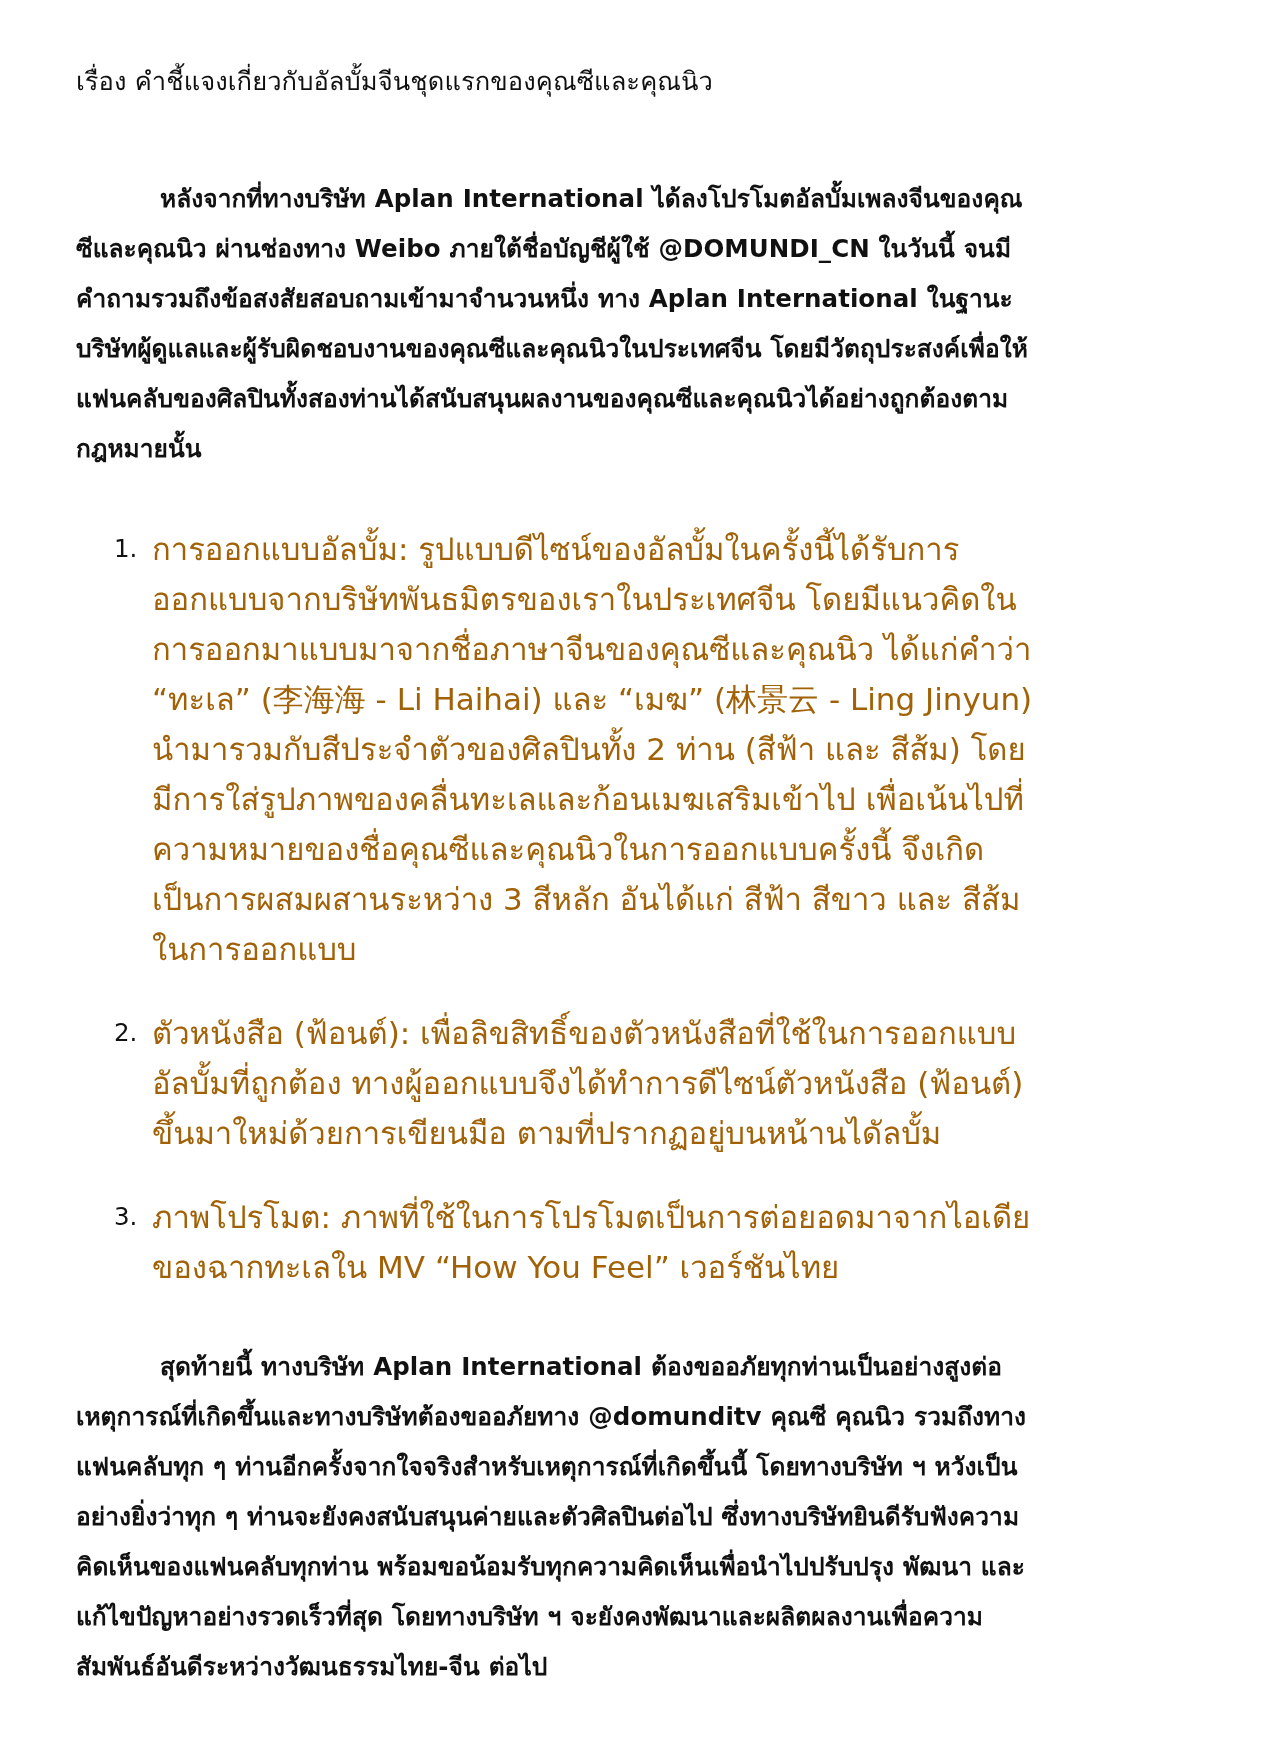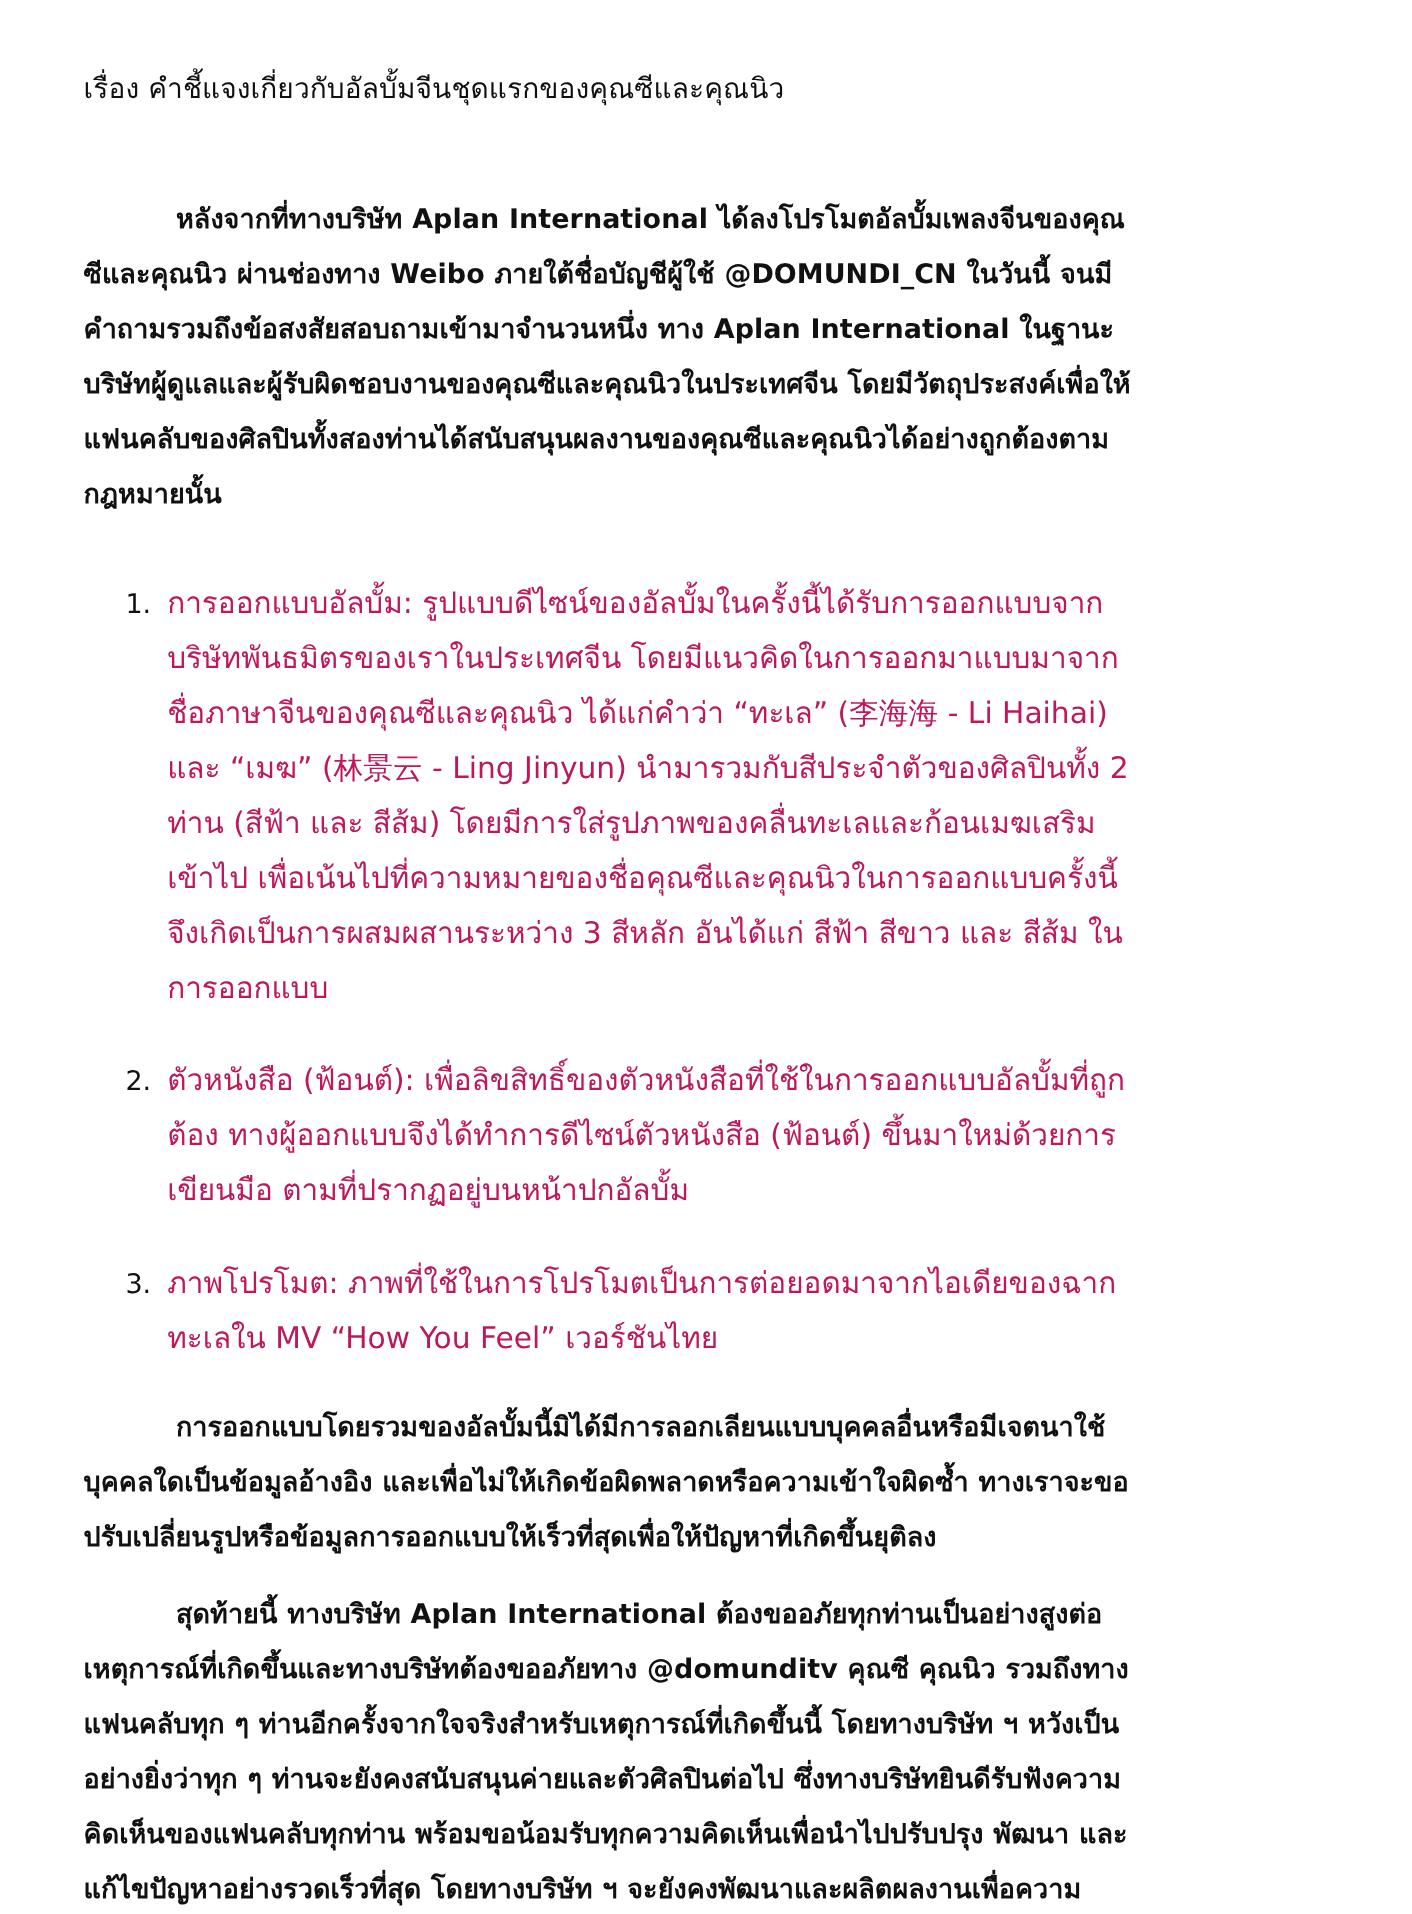--- a/index.html
+++ b/index.html
@@ -53,23 +53,23 @@
     margin: 0;
     padding: 0;
     list-style: none;
     counter-reset: itemno;
   }
   ol.numbered > li {
     position: relative;
     counter-increment: itemno;
     padding-left: 76px;
     margin-bottom: 34px;
-    font-size: 27px;
+    font-size: 31px;
     line-height: 50px;
-    color: #be185d;
+    color: #a16207;
   }
   ol.numbered > li:last-child { margin-bottom: 0; }
   ol.numbered > li::before {
     content: counter(itemno) ".";
     position: absolute;
     left: 38px;
     top: 0;
     font-size: 24.5px;
     line-height: 50px;
     color: #111111;
@@ -90,28 +90,27 @@
   <div class="spacer-sm"></div>
 
 
   <div class="spacer-md"></div>
 
   <ol class="numbered">
     <li>
       <span class="li-text">การออกแบบอัลบั้ม: รูปแบบดีไซน์ของอัลบั้มในครั้งนี้ได้รับการออกแบบจากบริษัทพันธมิตรของเราในประเทศจีน โดยมีแนวคิดในการออกมาแบบมาจากชื่อภาษาจีนของคุณซีและคุณนิว ได้แก่คำว่า “ทะเล” (李海海 - Li Haihai) และ “เมฆ” (林景云 - Ling Jinyun) นำมารวมกับสีประจำตัวของศิลปินทั้ง 2 ท่าน (สีฟ้า และ สีส้ม) โดยมีการใส่รูปภาพของคลื่นทะเลและก้อนเมฆเสริมเข้าไป เพื่อเน้นไปที่ความหมายของชื่อคุณซีและคุณนิวในการออกแบบครั้งนี้  จึงเกิดเป็นการผสมผสานระหว่าง 3 สีหลัก อันได้แก่ สีฟ้า สีขาว และ สีส้ม ในการออกแบบ</span>
     </li>
     <li>
-      <span class="li-text">ตัวหนังสือ (ฟ้อนต์): เพื่อลิขสิทธิ์ของตัวหนังสือที่ใช้ในการออกแบบอัลบั้มที่ถูกต้อง ทางผู้ออกแบบจึงได้ทำการดีไซน์ตัวหนังสือ (ฟ้อนต์) ขึ้นมาใหม่ด้วยการเขียนมือ ตามที่ปรากฏอยู่บนหน้าปกอัลบั้ม</span>
+      <span class="li-text">ตัวหนังสือ (ฟ้อนต์): เพื่อลิขสิทธิ์ของตัวหนังสือที่ใช้ในการออกแบบอัลบั้มที่ถูกต้อง ทางผู้ออกแบบจึงได้ทำการดีไซน์ตัวหนังสือ (ฟ้อนต์) ขึ้นมาใหม่ด้วยการเขียนมือ ตามที่ปรากฏอยู่บนหน้านไดัลบั้ม</span>
     </li>
     <li>
       <span class="li-text">ภาพโปรโมต: ภาพที่ใช้ในการโปรโมตเป็นการต่อยอดมาจากไอเดียของฉากทะเลใน MV “How You Feel” เวอร์ชันไทย</span>
     </li>
   </ol>
 
   <div class="spacer-md"></div>
 
-  <p class="para indent">การออกแบบโดยรวมของอัลบั้มนี้มิได้มีการลอกเลียนแบบบุคคลอื่นหรือมีเจตนาใช้บุคคลใดเป็นข้อมูลอ้างอิง และเพื่อไม่ให้เกิดข้อผิดพลาดหรือความเข้าใจผิดซ้ำ ทางเราจะขอปรับเปลี่ยนรูปหรือข้อมูลการออกแบบให้เร็วที่สุดเพื่อให้ปัญหาที่เกิดขึ้นยุติลง</p>
 
   <div class="spacer-sm"></div>
 
   <p class="para indent">สุดท้ายนี้ ทางบริษัท Aplan International ต้องขออภัยทุกท่านเป็นอย่างสูงต่อเหตุการณ์ที่เกิดขึ้นและทางบริษัทต้องขออภัยทาง @domunditv คุณซี คุณนิว รวมถึงทางแฟนคลับทุก ๆ ท่านอีกครั้งจากใจจริงสำหรับเหตุการณ์ที่เกิดขึ้นนี้ โดยทางบริษัท ฯ หวังเป็นอย่างยิ่งว่าทุก ๆ ท่านจะยังคงสนับสนุนค่ายและตัวศิลปินต่อไป ซึ่งทางบริษัทยินดีรับฟังความคิดเห็นของแฟนคลับทุกท่าน พร้อมขอน้อมรับทุกความคิดเห็นเพื่อนำไปปรับปรุง พัฒนา และแก้ไขปัญหาอย่างรวดเร็วที่สุด โดยทางบริษัท ฯ จะยังคงพัฒนาและผลิตผลงานเพื่อความสัมพันธ์อันดีระหว่างวัฒนธรรมไทย-จีน ต่อไป</p>
 
 </div>
 
 </body></html>

